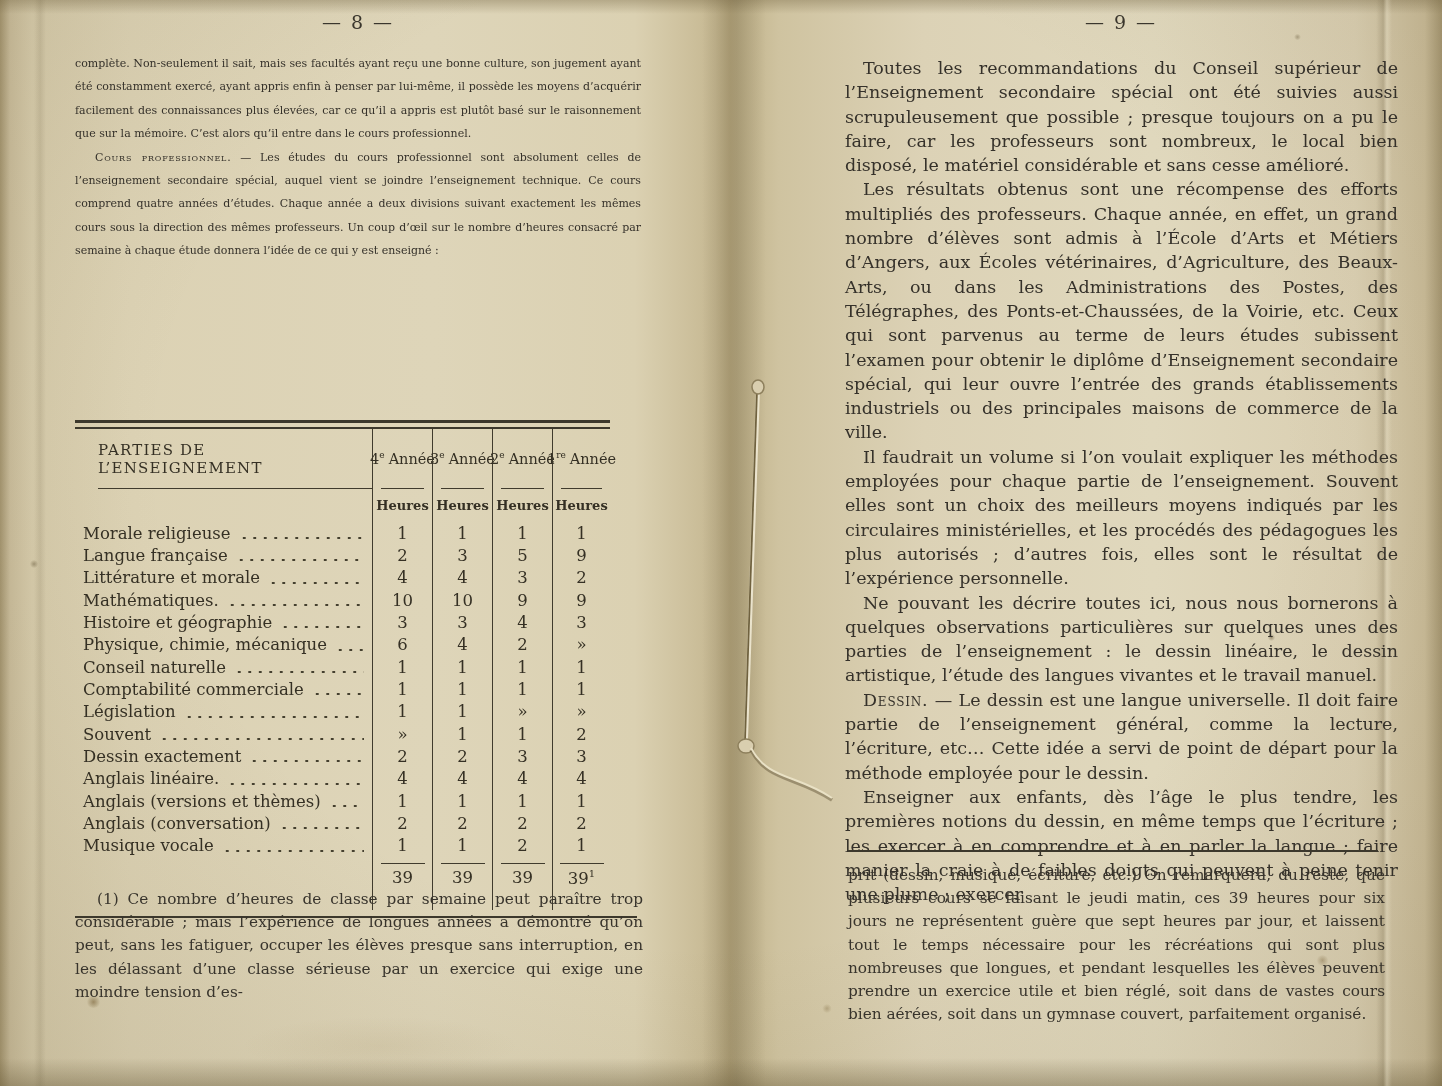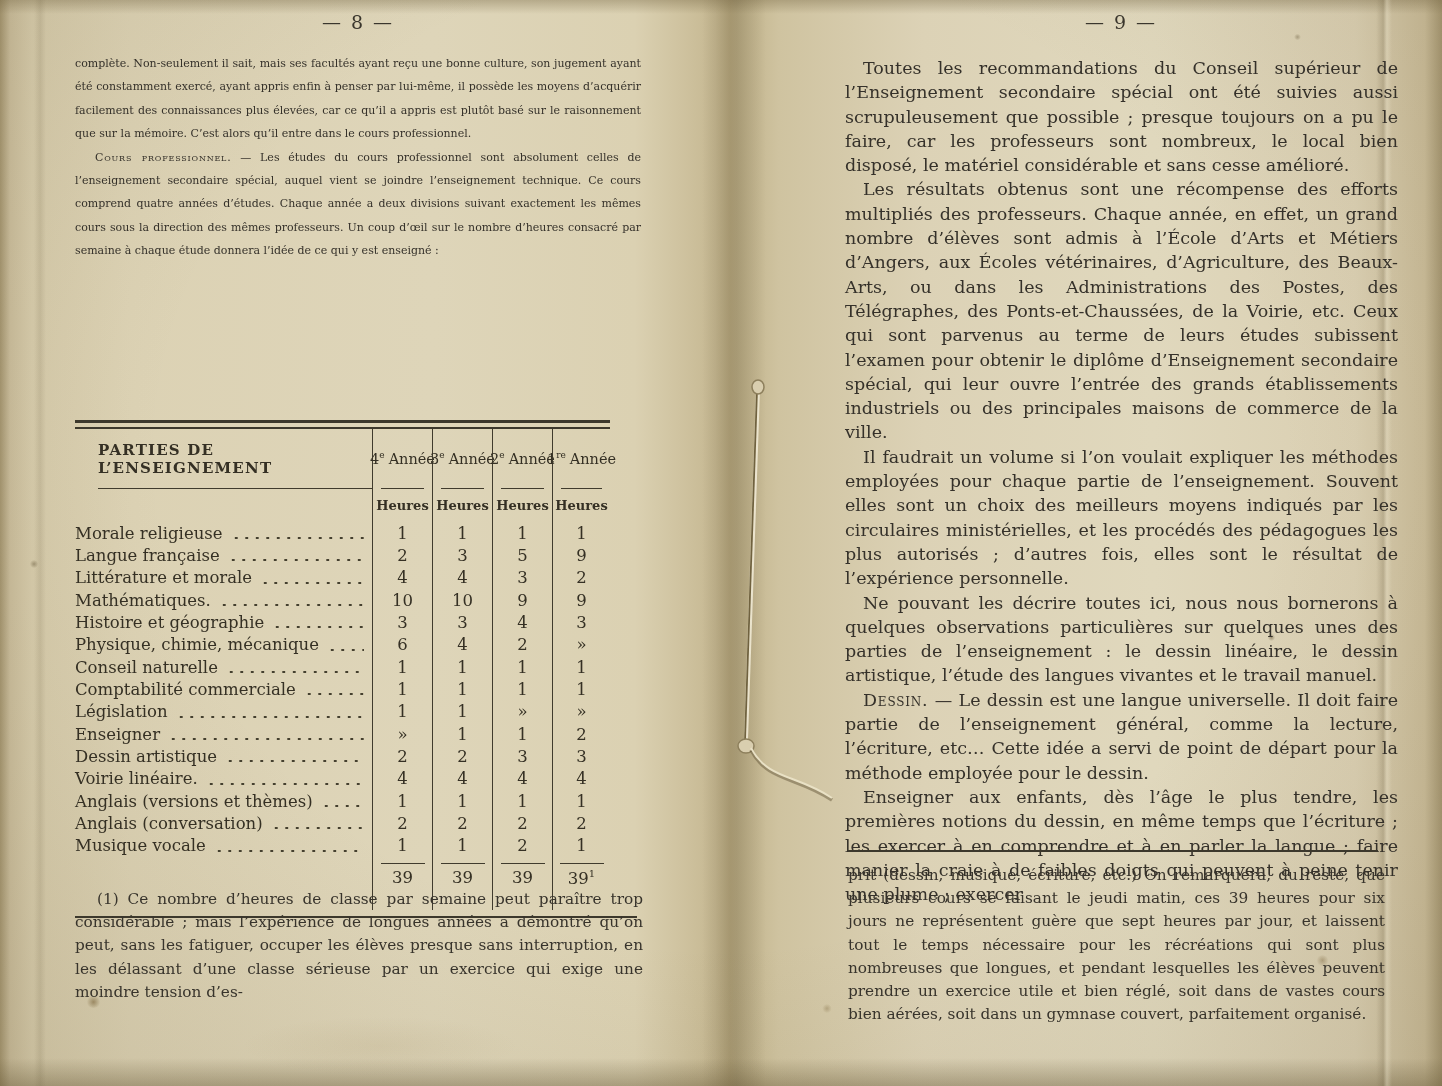--- a/index.html
+++ b/index.html
@@ -52,30 +52,30 @@
 
   
   .tbl { position:absolute; left:75px; top:420px; width:535px; color:#353024; }
   .rule-a { height:3px; background:#3c382c; }
   .rule-b { height:1.6px; background:#3c382c; margin-top:4px; margin-bottom:0; }
   .trow { display:grid; grid-template-columns:297px 60px 60px 60px 58px; }
   .ycell { border-left:1.6px solid #403b2d; text-align:center; position:relative; }
   .lcell { position:relative; }
   .thead { height:60px; }
   .th-label { display:flex; align-items:center; justify-content:center;
-    font-weight:bold; font-size:15px; letter-spacing:1.2px;margin-left:23px; }
+    font-weight:normal; font-size:15px; letter-spacing:1.2px;margin-left:23px; }
   .th-label::after { content:""; position:absolute; left:0; right:0; bottom:0; border-bottom:1.8px solid #403b2d; }
   .th-year { display:flex; align-items:center; justify-content:center; font-size:14.5px; }
   .th-year::after { content:""; position:absolute; left:8px; right:8px; bottom:0; border-bottom:1.8px solid #403b2d; }
   .th-year sup { font-size:9px; line-height:0; }
   .yw { margin-left:4px; }
   .thours { height:34px; }
   .hrs { font-weight:bold; font-size:13px; display:flex; align-items:center; justify-content:center;text-align:right; }
   .drow { height:22.35px; font-size:16.5px; }
-  .drow .lcell { display:flex; align-items:flex-start; line-height:22.35px; }
+  .drow .lcell { display:flex; align-items:flex-start; line-height:22.35px;margin-left:8px; }
   .lbl { white-space:nowrap; }
   .leader { flex:1 1 auto; align-self:flex-end; height:4px; margin:0 8px 5px 8px;
     background-image:radial-gradient(circle, #45402f 1.15px, rgba(0,0,0,0) 1.45px);
     background-size:10.5px 4px; background-repeat:repeat-x; background-position:0 50%; }
   .drow .ycell { line-height:22.35px; }
   .ttotal { height:42px; }
   .ttotal .ycell { font-size:16.5px; }
   .ttotal .ycell::before { content:""; display:block; width:44px; margin:5px auto 4px; border-top:1.8px solid #403b2d; }
   .ttotal sup { font-size:10px; }
   .ttail { height:10px; }
@@ -236,41 +236,41 @@
               <span class="lbl">Législation</span>
               <span class="leader"></span>
             </div>
             <div class="ycell">1</div>
             <div class="ycell">1</div>
             <div class="ycell">»</div>
             <div class="ycell">»</div>
           </div>
           <div class="trow drow">
             <div class="lcell">
-              <span class="lbl">Enseigner</span>
+              <span class="lbl">Souvent</span>
               <span class="leader"></span>
             </div>
             <div class="ycell">»</div>
             <div class="ycell">1</div>
             <div class="ycell">1</div>
             <div class="ycell">2</div>
           </div>
           <div class="trow drow">
             <div class="lcell">
-              <span class="lbl">Dessin artistique</span>
-              <span class="leader"></span>
-            </div>
-            <div class="ycell">2</div>
-            <div class="ycell">2</div>
-            <div class="ycell">3</div>
-            <div class="ycell">3</div>
-          </div>
-          <div class="trow drow">
-            <div class="lcell">
-              <span class="lbl">Voirie linéaire.</span>
+              <span class="lbl">Dessin exactement</span>
+              <span class="leader"></span>
+            </div>
+            <div class="ycell">2</div>
+            <div class="ycell">2</div>
+            <div class="ycell">3</div>
+            <div class="ycell">3</div>
+          </div>
+          <div class="trow drow">
+            <div class="lcell">
+              <span class="lbl">Anglais linéaire.</span>
               <span class="leader"></span>
             </div>
             <div class="ycell">4</div>
             <div class="ycell">4</div>
             <div class="ycell">4</div>
             <div class="ycell">4</div>
           </div>
           <div class="trow drow">
             <div class="lcell">
               <span class="lbl">Anglais (versions et thèmes)</span>

